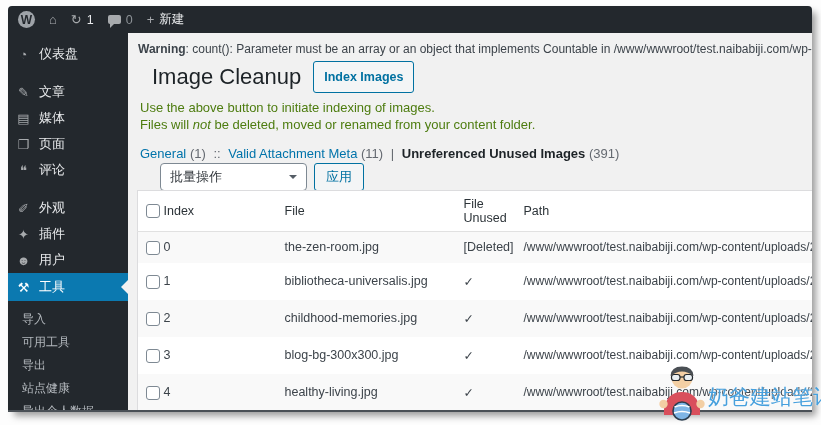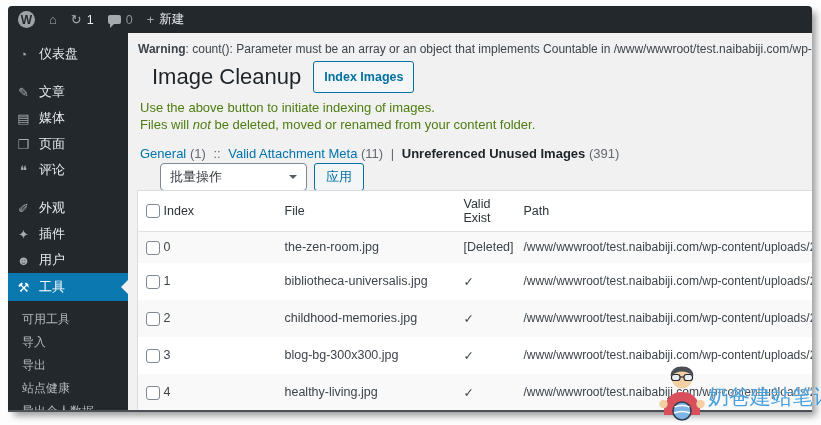--- a/index.html
+++ b/index.html
@@ -191,22 +191,22 @@
       <div class="menu-item">
         <span class="mi-icon">☻</span>
         <span>用户</span>
       </div>
       <div class="menu-item active">
         <span class="mi-icon">⚒</span>
         <span>工具</span>
         <span class="arrow"></span>
       </div>
       <div class="submenu">
+        <div class="submenu-item">导入</div>
         <div class="submenu-item">可用工具</div>
-        <div class="submenu-item">导入</div>
         <div class="submenu-item">导出</div>
         <div class="submenu-item">站点健康</div>
         <div class="submenu-item">导出个人数据</div>
 
       </div>
     </div>
 
     <div class="content">
       <div class="warning-line">
         <b>Warning</b><span>: count(): Parameter must be an array or an object that implements Countable in /www/wwwroot/test.naibabiji.com/wp-content/plugins/image-cleanup/image</span>
@@ -248,21 +248,21 @@
             <col class="col-index">
             <col class="col-file">
             <col class="col-exist">
             <col class="col-path">
           </colgroup>
         <thead>
           <tr>
             <th><input type="checkbox" class="cb" style=""></th>
             <th>Index</th>
             <th>File</th>
-            <th>Valid Exist</th>
+            <th>File Unused</th>
             <th>Path</th>
           </tr>
         </thead>
         <tbody>
           <tr>
             <td><input type="checkbox" class="cb" style=""></td>
             <td>0</td>
             <td class="file-plain">the-zen-room.jpg</td>
             <td class="mark-deleted">[Deleted]</td>
             <td class="path-cell">/www/wwwroot/test.naibabiji.com/wp-content/uploads/2017/06</td>

